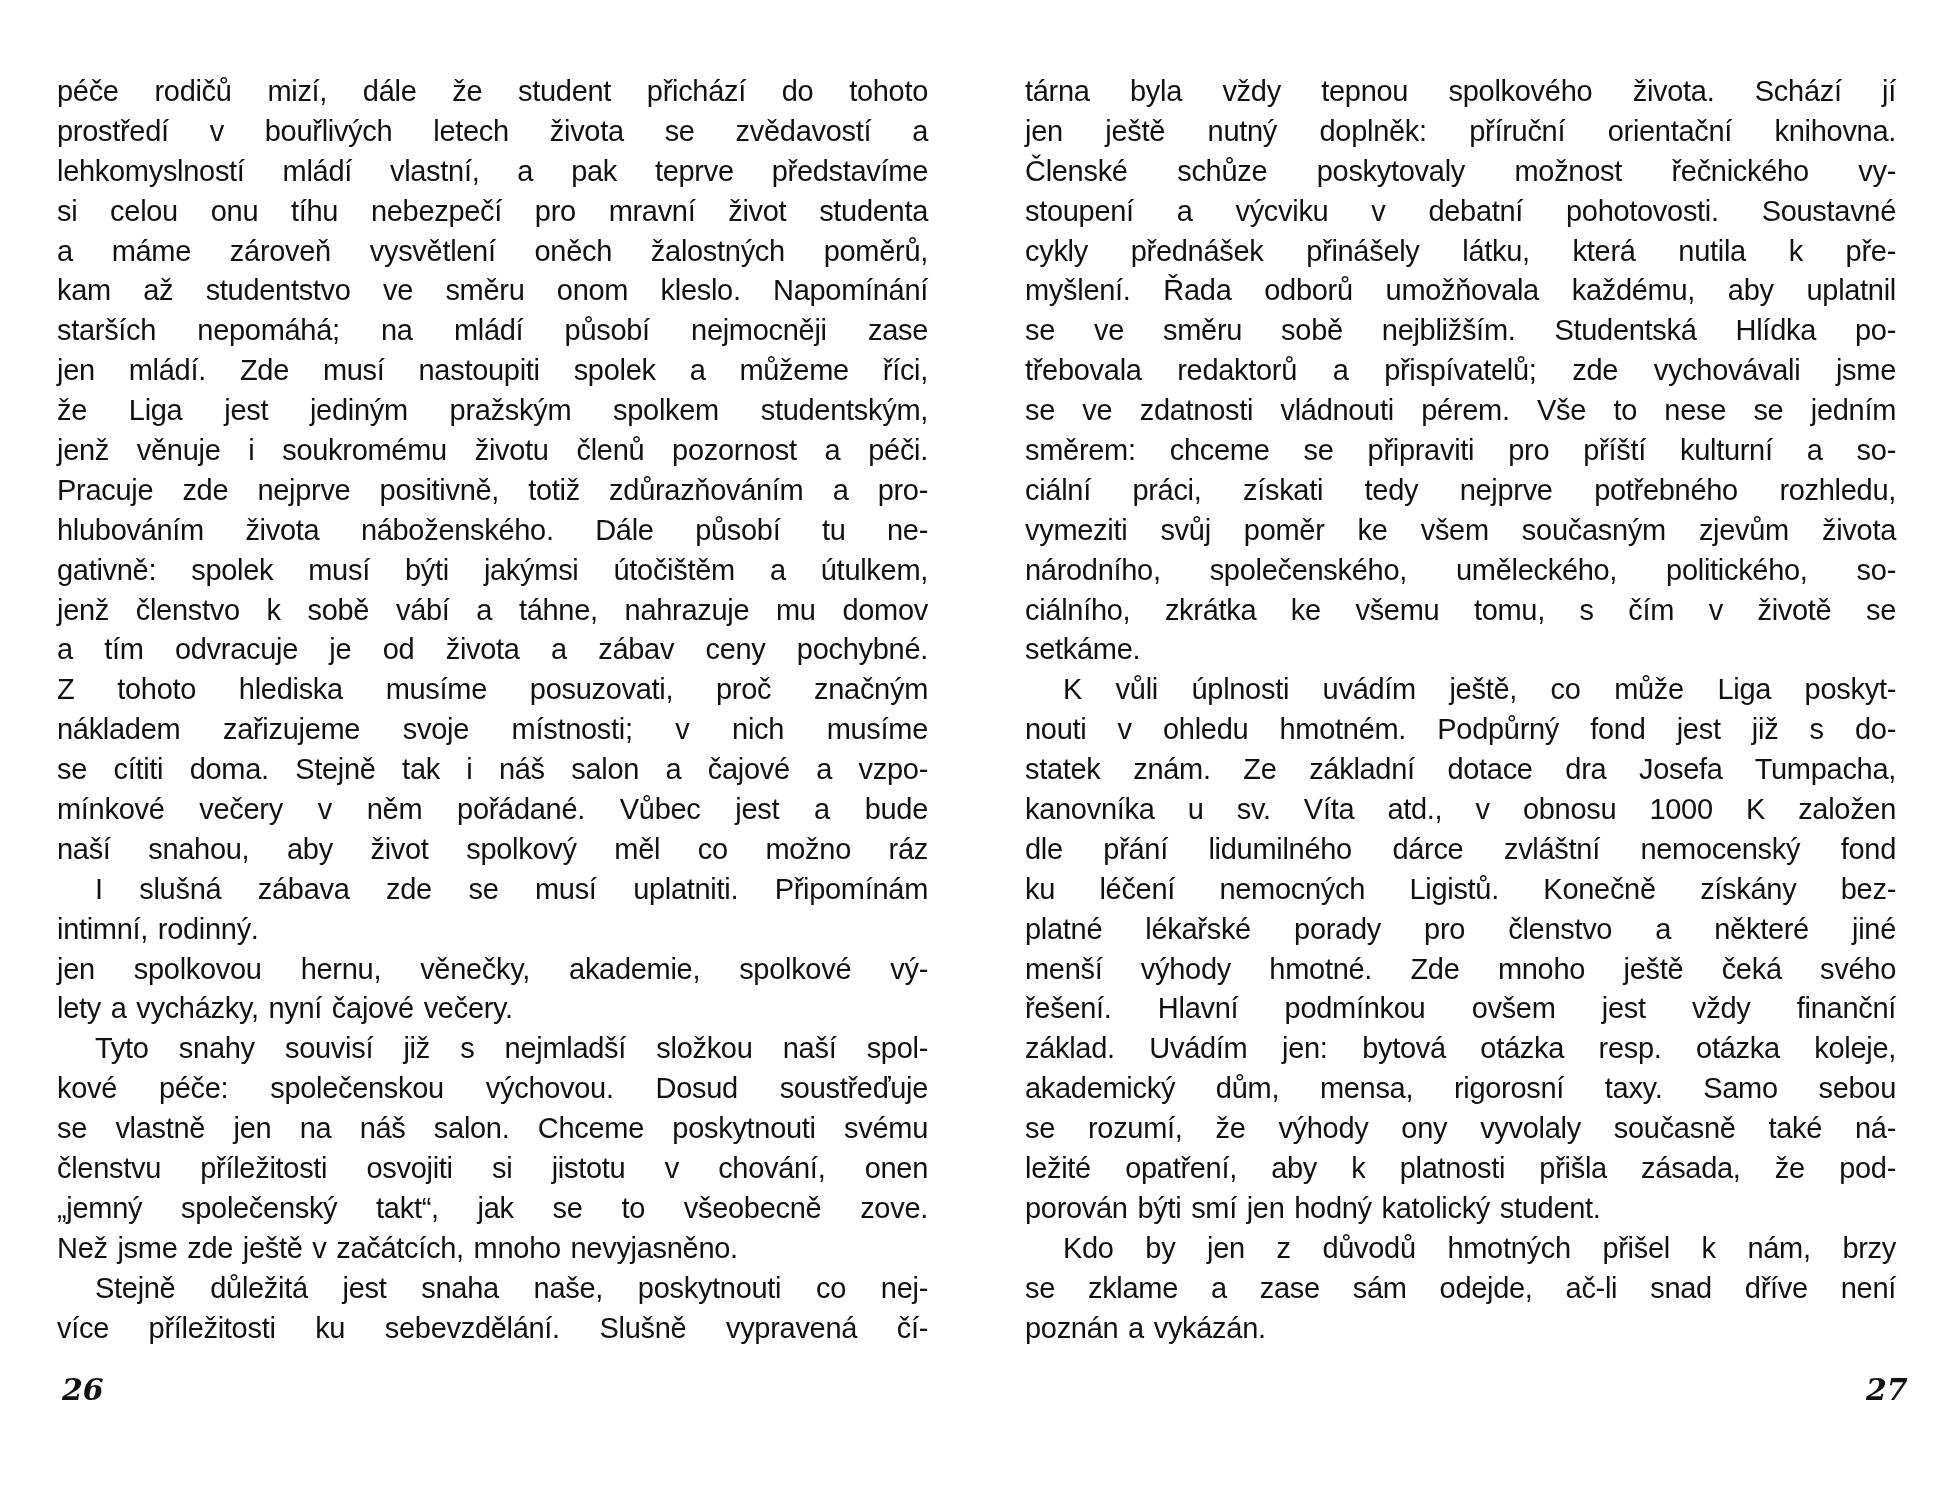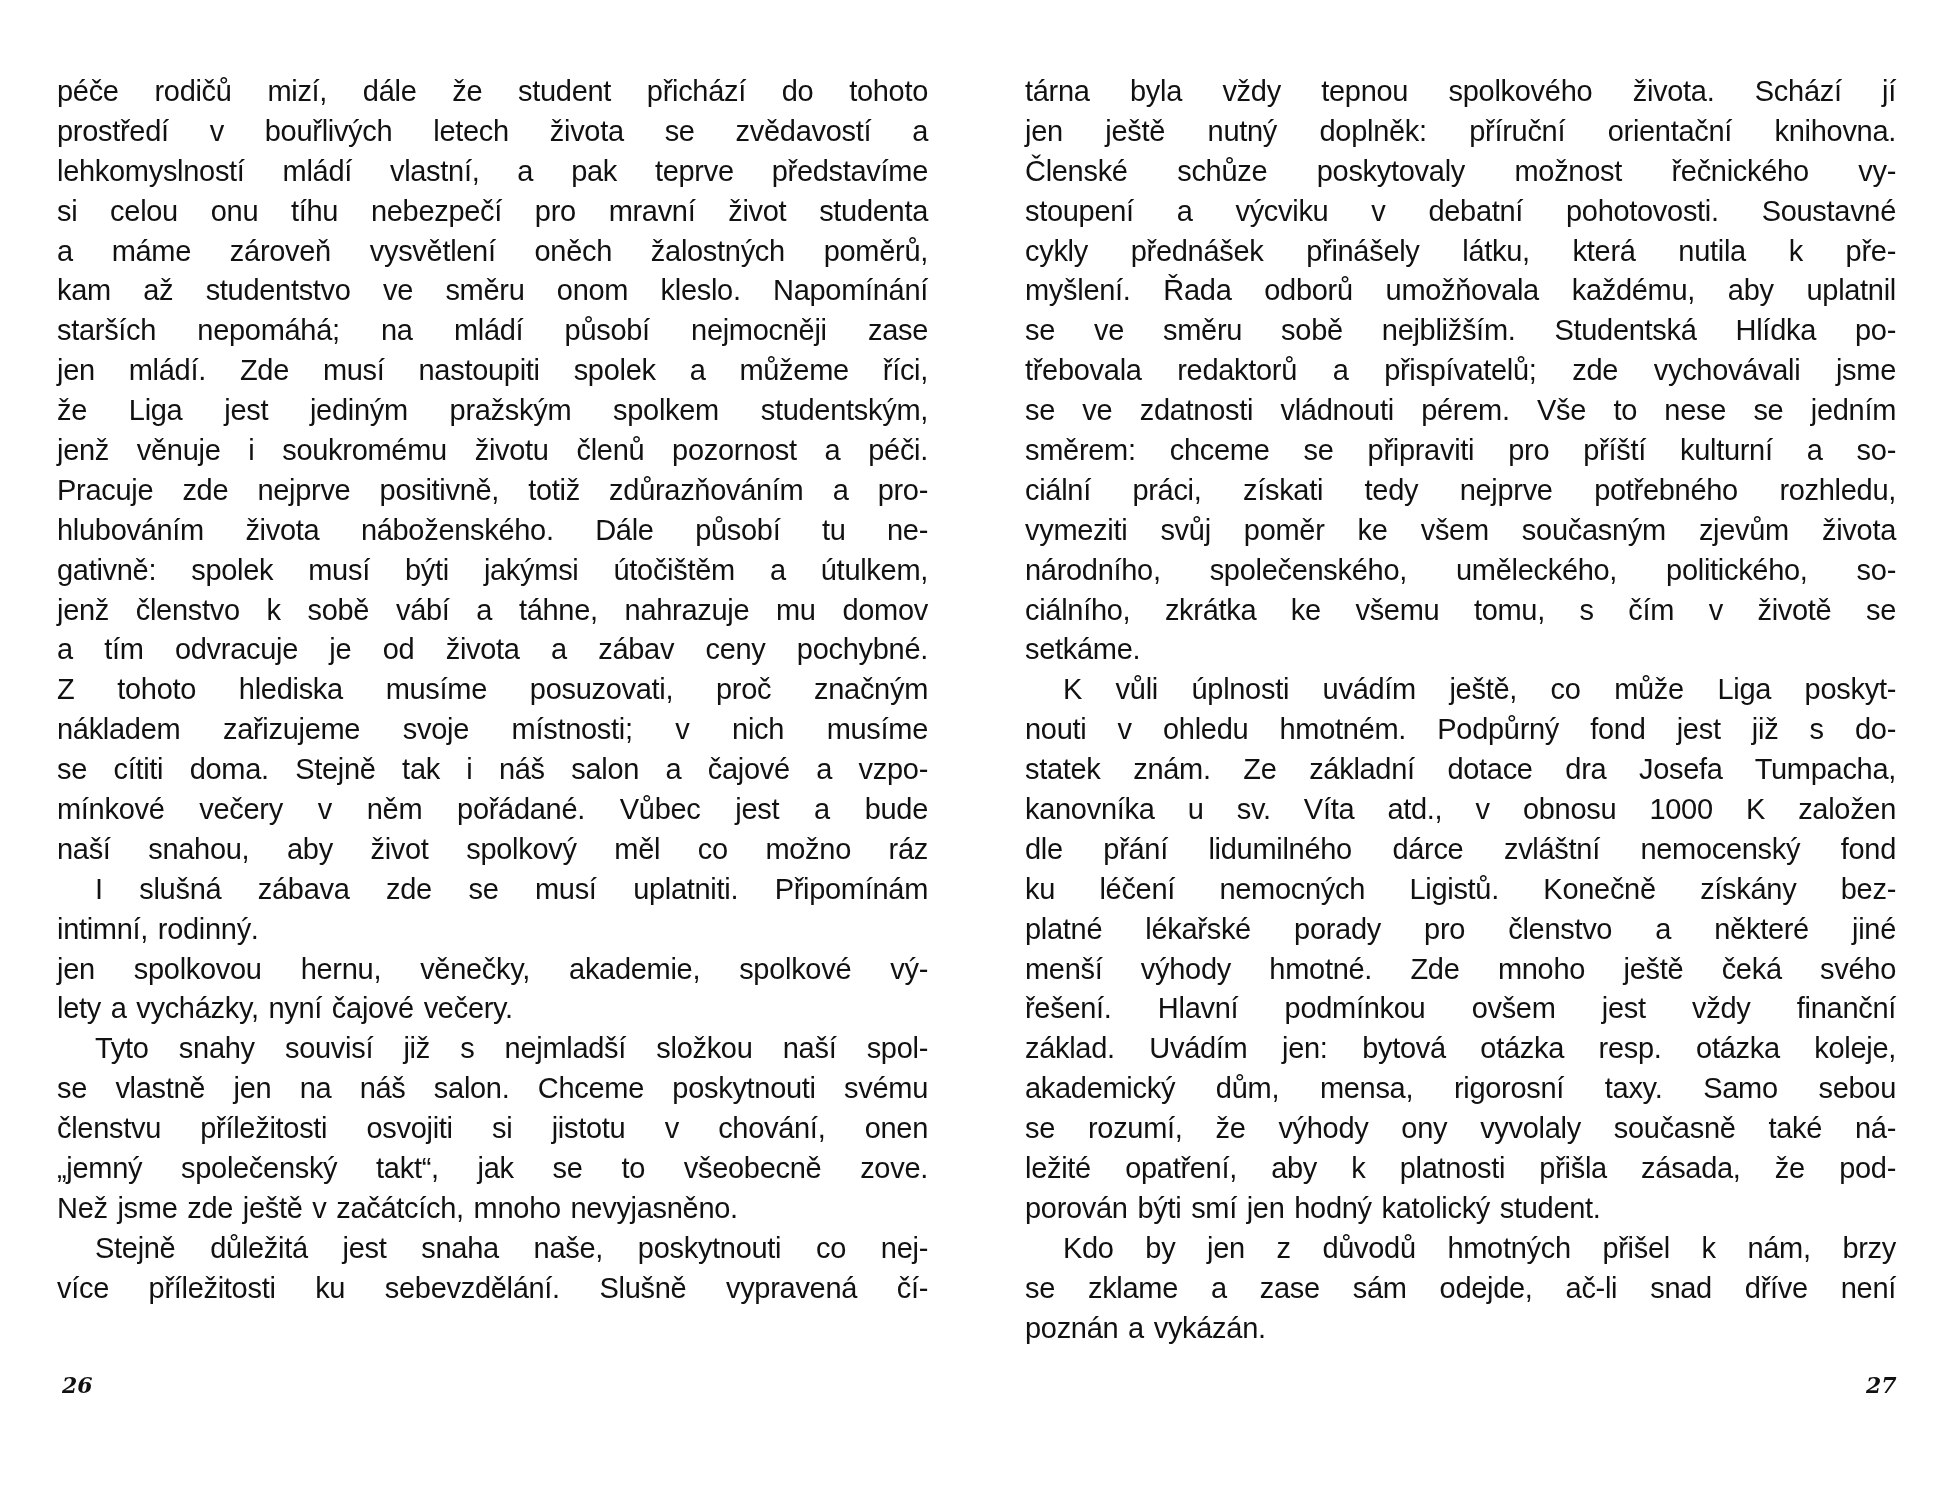--- a/index.html
+++ b/index.html
@@ -40,21 +40,21 @@
   }
   .line.indent {
     padding-left: 38px;
   }
   .page-number {
     position: absolute;
     top: 1372px;
     font-family: "DejaVu Serif", serif;
     font-style: italic;
     font-weight: bold;
-    font-size: 22px;
+    font-size: 30px;
     color: #111111;
   }
   #page-number-left { left: 62px; }
   #page-number-right { left: 1866px; }
 </style>
 </head>
 <body>
 
 <div class="page" id="page-left">
     <span class="line">péče rodičů mizí, dále že student přichází do tohoto</span>
@@ -75,20 +75,21 @@
     <span class="line">Z tohoto hlediska musíme posuzovati, proč značným</span>
     <span class="line">nákladem zařizujeme svoje místnosti; v nich musíme</span>
     <span class="line">se cítiti doma. Stejně tak i náš salon a čajové a vzpo-</span>
     <span class="line">mínkové večery v něm pořádané. Vůbec jest a bude</span>
     <span class="line">naší snahou, aby život spolkový měl co možno ráz</span>
     <span class="line indent">I slušná zábava zde se musí uplatniti. Připomínám</span>
     <span class="line last">intimní, rodinný.</span>
     <span class="line">jen spolkovou hernu, věnečky, akademie, spolkové vý-</span>
     <span class="line last">lety a vycházky, nyní čajové večery.</span>
     <span class="line indent">Tyto snahy souvisí již s nejmladší složkou naší spol-</span>
+    <span class="line">kové péče: společenskou výchovou. Dosud soustřeďuje</span>
     <span class="line">se vlastně jen na náš salon. Chceme poskytnouti svému</span>
     <span class="line">členstvu příležitosti osvojiti si jistotu v chování, onen</span>
     <span class="line">„jemný společenský takt“, jak se to všeobecně zove.</span>
     <span class="line last">Než jsme zde ještě v začátcích, mnoho nevyjasněno.</span>
     <span class="line indent">Stejně důležitá jest snaha naše, poskytnouti co nej-</span>
     <span class="line">více příležitosti ku sebevzdělání. Slušně vypravená čí-</span>
   </div>
 <div class="page" id="page-right">
     <span class="line">tárna byla vždy tepnou spolkového života. Schází jí</span>
     <span class="line">jen ještě nutný doplněk: příruční orientační knihovna.</span>

